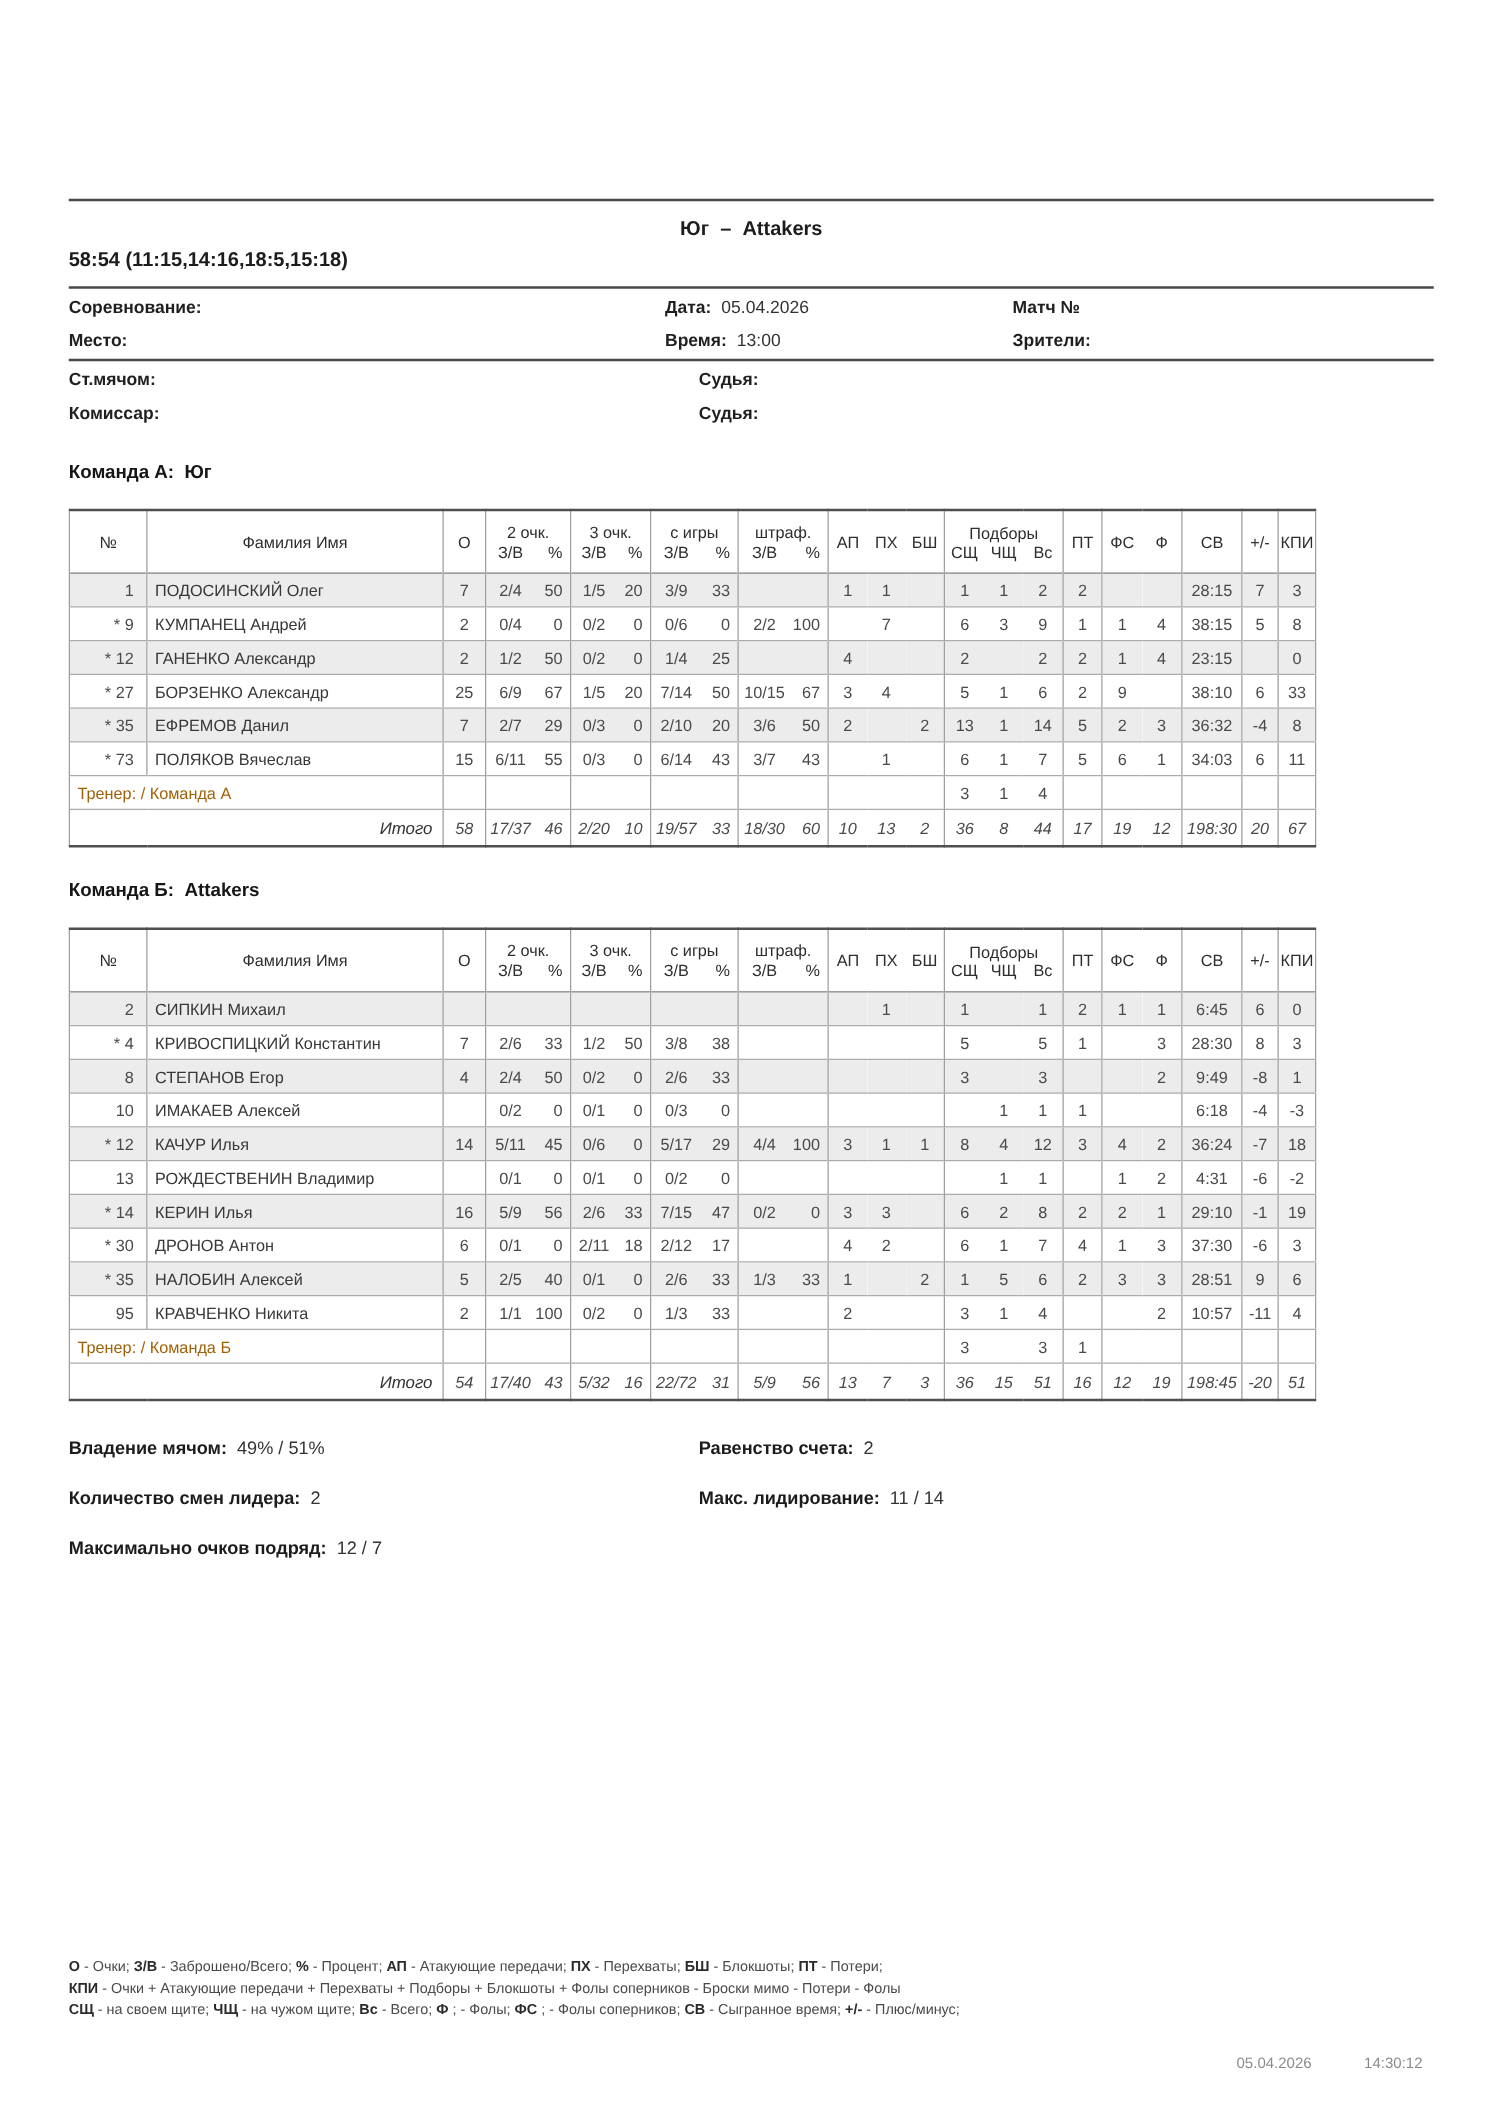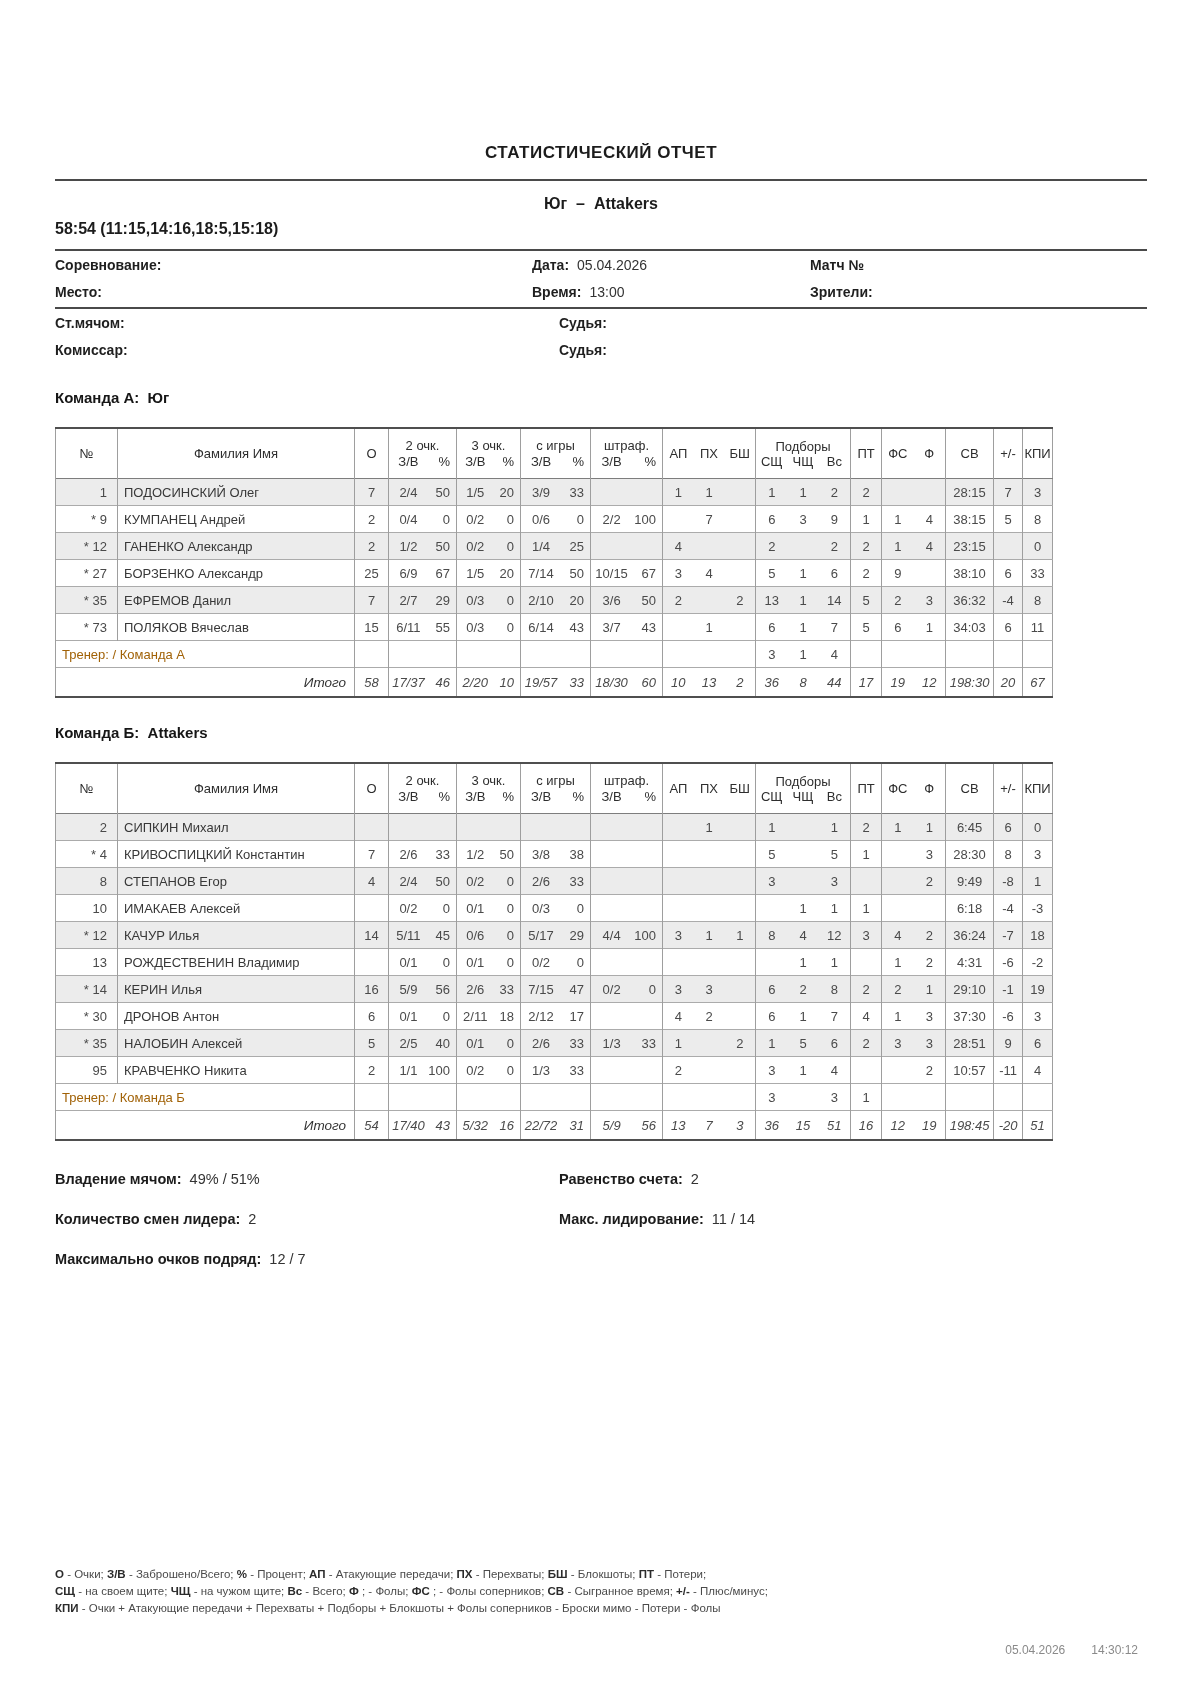--- a/index.html
+++ b/index.html
@@ -46,29 +46,28 @@
   .summary { margin-top:26px; font-size:14.5px; }
   .sumrow { display:flex; height:20px; margin-bottom:20px; align-items:flex-end; }
   .sumrow .sc1 { width:504px; } .sumrow .sc2 { flex:1; }
   .summary b { font-weight:bold; color:#1c1c1c; }
   .summary .v { margin-left:8px; font-weight:normal; color:#333; }
 
   .legend { position:absolute; left:55px; top:1566px; width:1000px; font-size:11.5px;
             color:#4a4a4a; line-height:17px; }
   .legend b { color:#2b2b2b; }
   .stamp { position:absolute; top:1643px; right:62px; font-size:12px; color:#8a8a8a; }
-  .stamp span { margin-left:26px; }
+  .stamp span { margin-left:42px; }
 </style>
 </head>
 <body>
 
 <div class="page">
   <div class="content">
 
-    <div class="title">СТАТИСТИЧЕСКИЙ ОТЧЕТ</div>
     <div class="rule"></div>
     <div class="matchup">Юг  –  Attakers</div>
     <div class="score">58:54 (11:15,14:16,18:5,15:18)</div>
     <div class="rule2"></div>
 
     <div class="inforow">
       <div class="c1"><b>Соревнование:</b></div>
       <div class="c2"><b>Дата:</b><span class="v">05.04.2026</span></div>
       <div class="c3"><b>Матч №</b></div>
     </div>
@@ -667,20 +666,20 @@
       </div>
       <div class="sumrow">
         <div class="sc1"><b>Максимально очков подряд:</b><span class="v">12 / 7</span></div>
       </div>
     </div>
 
   </div>
 
   <div class="legend">
       <div class="legend-line"><b>О</b><span> - Очки; </span><b>З/В</b><span> - Заброшено/Всего; </span><b>%</b><span> - Процент; </span><b>АП</b><span> - Атакующие передачи; </span><b>ПХ</b><span> - Перехваты; </span><b>БШ</b><span> - Блокшоты; </span><b>ПТ</b><span> - Потери;</span></div>
+      <div class="legend-line"><b>КПИ</b><span> - Очки + Атакующие передачи + Перехваты + Подборы + Блокшоты + Фолы соперников - Броски мимо - Потери - Фолы</span></div>
       <div class="legend-line"><b>СЩ</b><span> - на своем щите; </span><b>ЧЩ</b><span> - на чужом щите; </span><b>Вс</b><span> - Всего; </span><b>Ф</b><span> ; - Фолы; </span><b>ФС</b><span> ; - Фолы соперников; </span><b>СВ</b><span> - Сыгранное время; </span><b>+/-</b><span> - Плюс/минус;</span></div>
-      <div class="legend-line"><b>КПИ</b><span> - Очки + Атакующие передачи + Перехваты + Подборы + Блокшоты + Фолы соперников - Броски мимо - Потери - Фолы</span></div>
     </div>
 
   <div class="stamp">
     <span style="margin-left:0">05.04.2026</span><span>14:30:12</span>
   </div>
 </div>
 
 </body></html>

